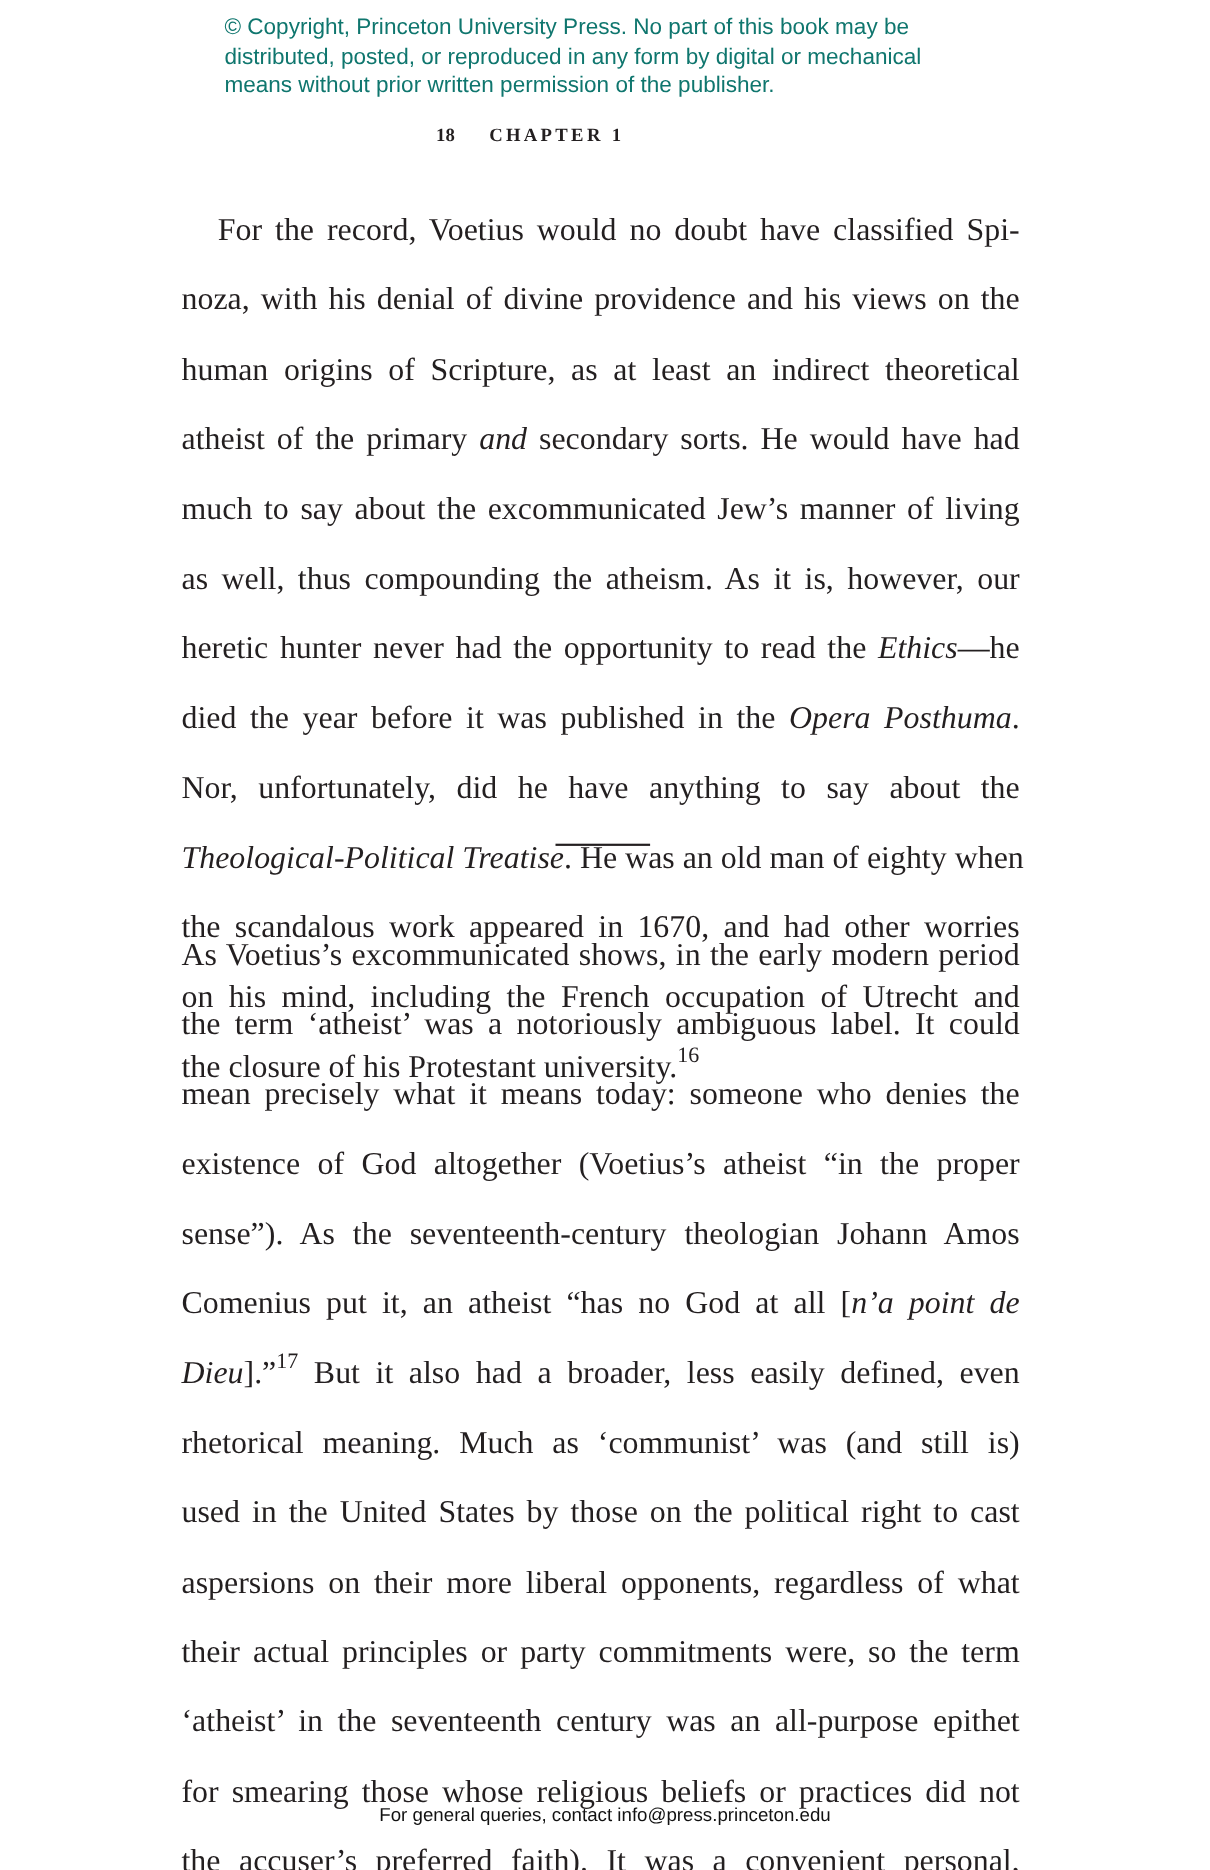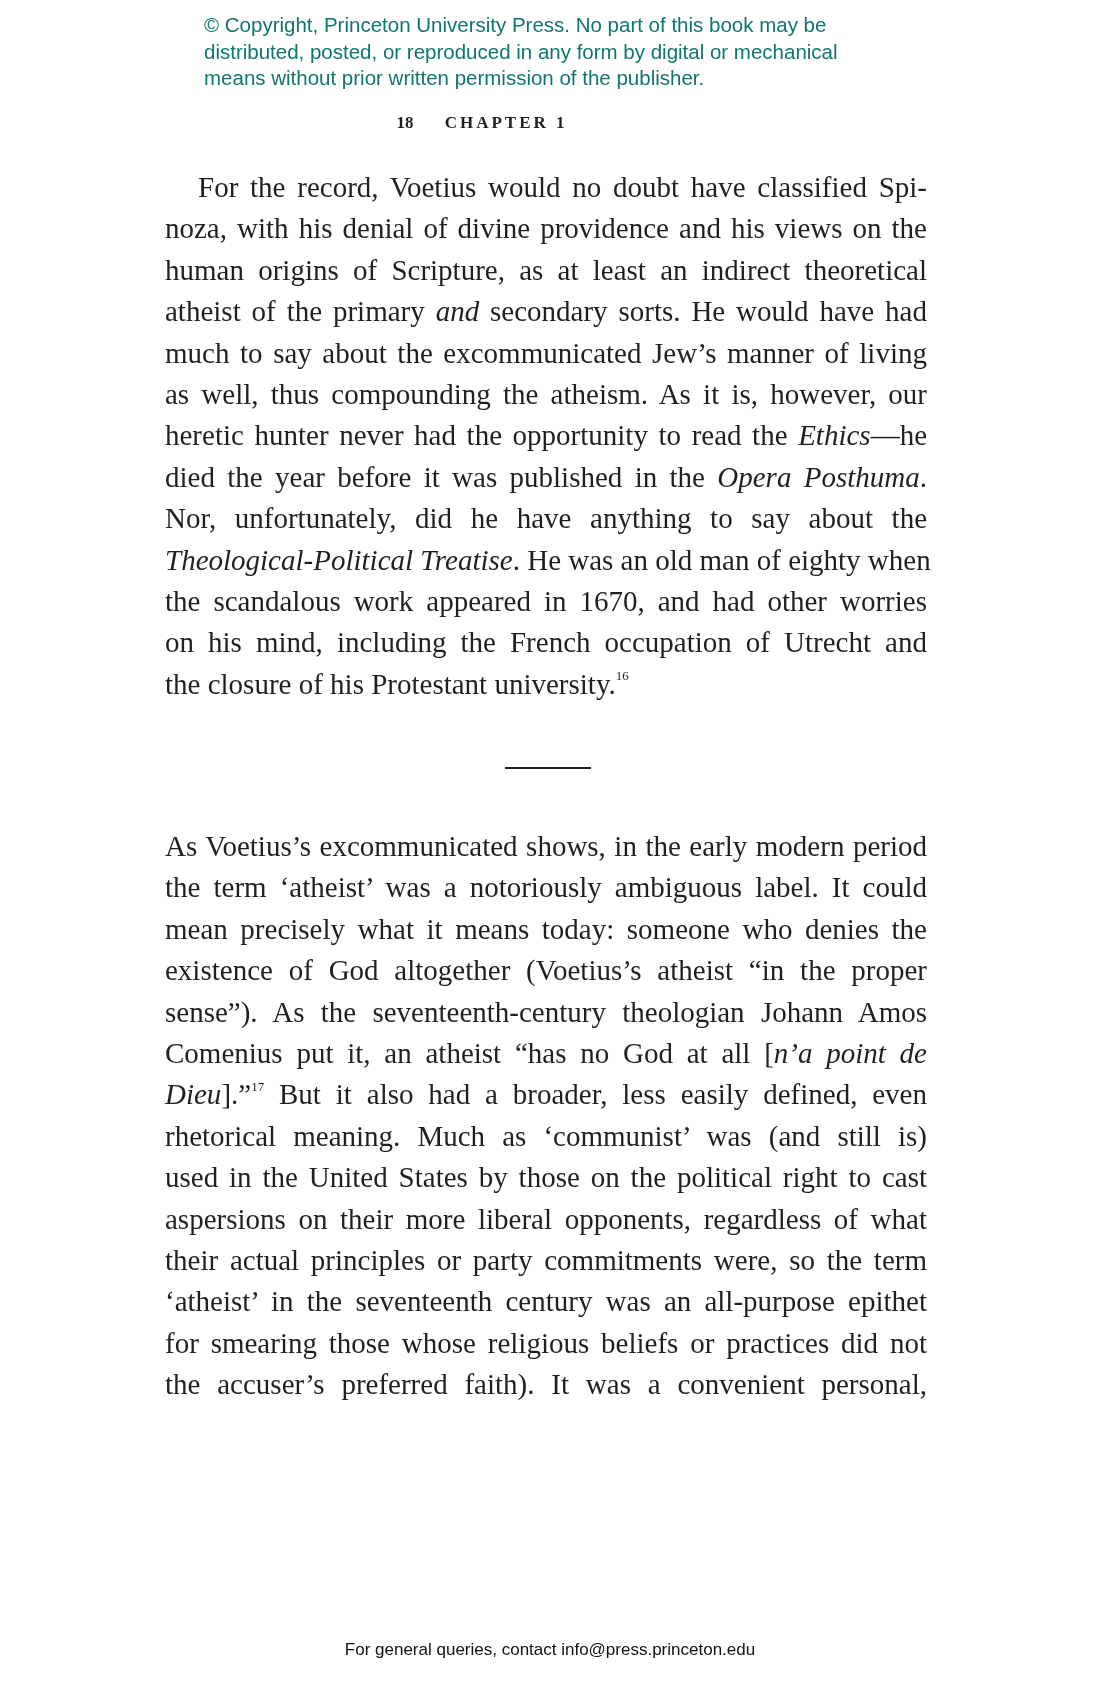--- a/index.html
+++ b/index.html
@@ -55,30 +55,31 @@
     }
     .para1 { top: 167px; }
     .para2 { top: 826px; }
     .line {
       display: block;
       text-align: justify;
       text-align-last: justify;
       white-space: nowrap;
       height: 41.4px;
       overflow: visible;
+      margin-top: 22px;
     }
     .line.last {
       text-align-last: left;
     }
     .line.indent {
       padding-left: 33px;
     }
     .line span.it { font-style: italic; }
     sup {
-      font-size: 13px;
+      font-size: 20px;
       line-height: 0;
       position: relative;
       top: -3px;
       vertical-align: super;
     }
     .section-rule {
       position: absolute;
       left: 505px;
       top: 767px;
       width: 86px;

